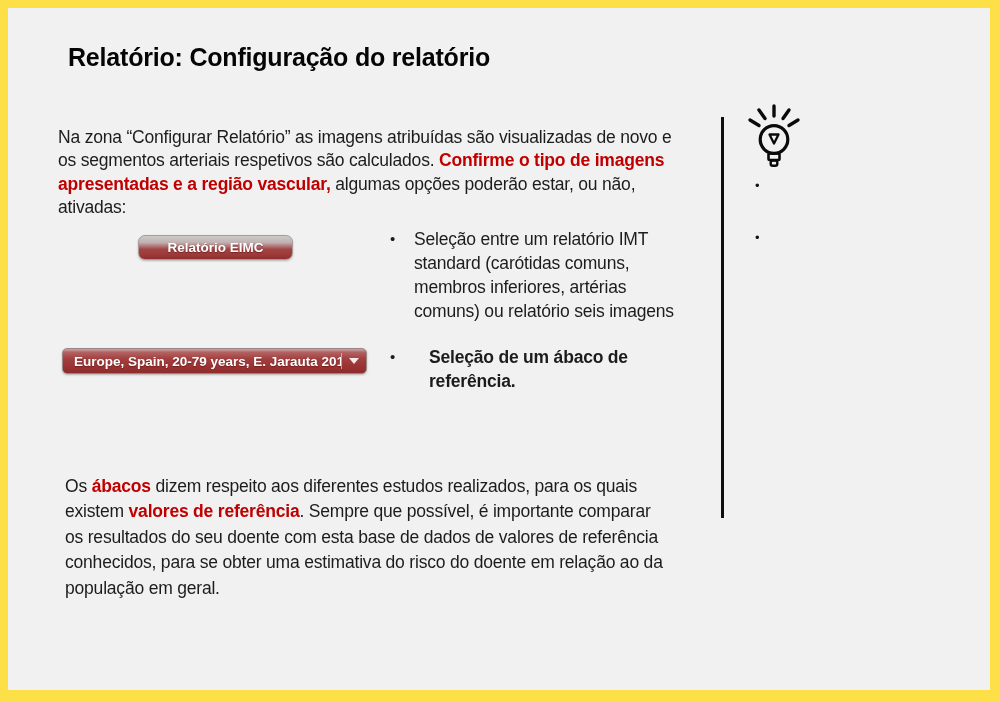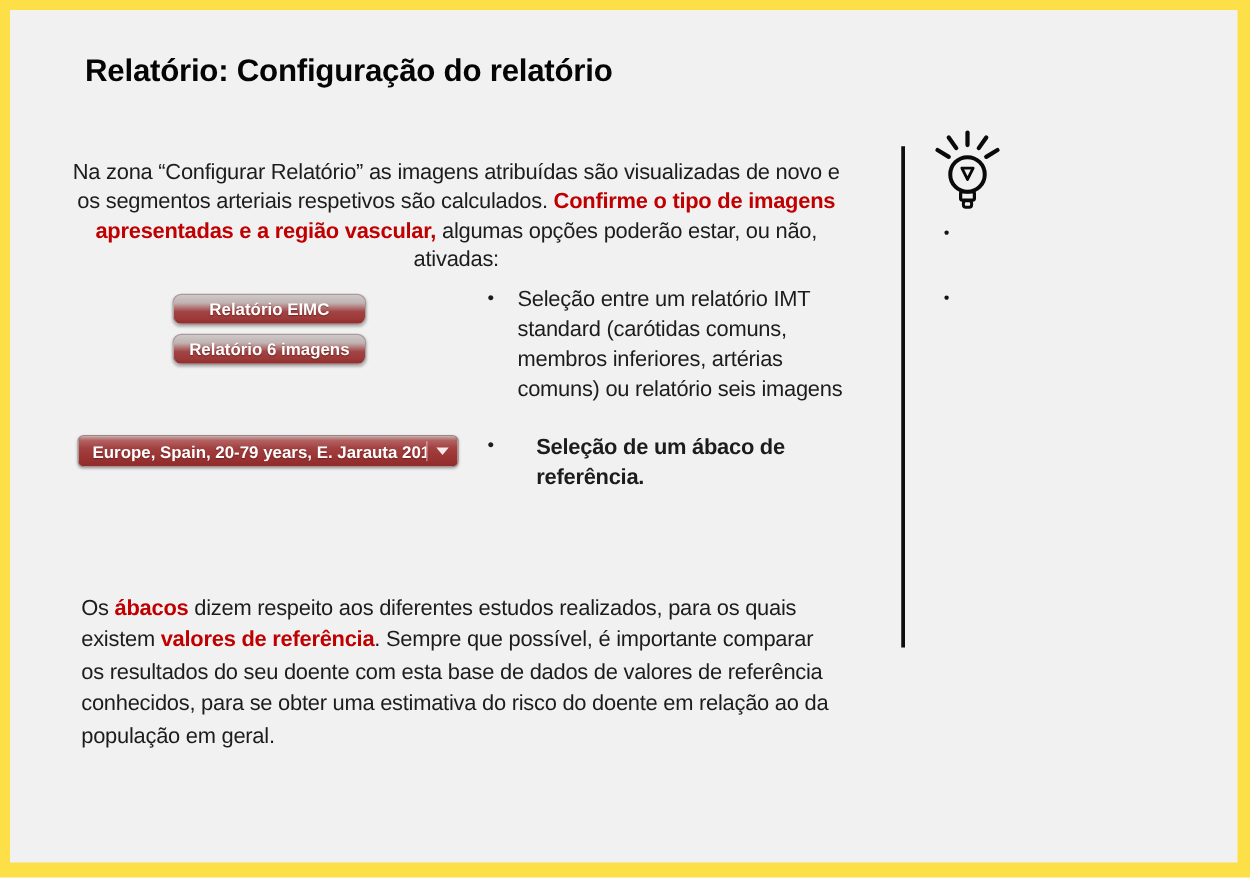--- a/index.html
+++ b/index.html
@@ -4,21 +4,21 @@
 <style>
   html,body{margin:0;padding:0;}
   .slide{position:relative;width:1000px;height:702px;background:#fde047;overflow:hidden;
          font-family:"Liberation Sans","DejaVu Sans",sans-serif;}
   .canvas{position:absolute;left:8px;top:8px;width:982px;height:682px;background:#f1f1f1;}
   .abs{position:absolute;}
 
   .title{left:68px;top:26px;font-size:25px;font-weight:700;color:#050505;letter-spacing:-0.2px;}
 
   .bodytext{font-size:17.5px;line-height:23.5px;color:#1c1c1c;letter-spacing:-0.2px;}
-  .intro{left:58px;top:108px;width:614px;text-align:center;}
+  .intro{left:58px;top:108px;width:614px;}
   .em-red{color:#c00000;font-weight:700;}
 
   .btn{left:138px;width:155px;height:25px;border-radius:7px;
        border:1px solid #a89a9a;box-sizing:border-box;
        background:linear-gradient(180deg,#cfc9c9 0%,#c0b2b2 28%,#b06f6f 46%,#a24444 58%,#9d3939 82%,#8e2e2e 100%);
        box-shadow:0 1px 2px rgba(0,0,0,0.25);
        display:flex;align-items:center;justify-content:center;
        color:#ffffff;font-size:13.5px;font-weight:700;text-shadow:0 1px 1px rgba(90,20,20,0.65);
        cursor:pointer;text-align:center;}
   .btn1{top:235px;}
@@ -63,23 +63,20 @@
 <div class="slide">
   <div class="canvas"></div>
 
   <h1 class="abs title">Relatório: Configuração do relatório</h1>
 
   <p class="abs bodytext intro"><span>Na zona “Configurar Relatório” as imagens atribuídas são visualizadas de novo e os segmentos arteriais respetivos são calculados. </span><span class="em-red">Confirme o tipo de imagens apresentadas e a região vascular,</span><span> algumas opções poderão estar, ou não, ativadas:</span></p>
 
   <div class="abs btn btn1">
     <span>Relatório EIMC</span>
   </div>
-  <div class="abs btn btn2">
-    <span>Relatório 6 imagens</span>
-  </div>
 
   <div class="abs abacus-label">Seleção de ábaco</div>
 
   <div class="abs dropdown">
     <span class="value">Europe, Spain, 20-79 years, E. Jarauta 2010 (Mean)</span>
     <span class="sep"></span>
     <span class="arrow-box">
       <span class="chevron-down"></span>
     </span>
   </div>

